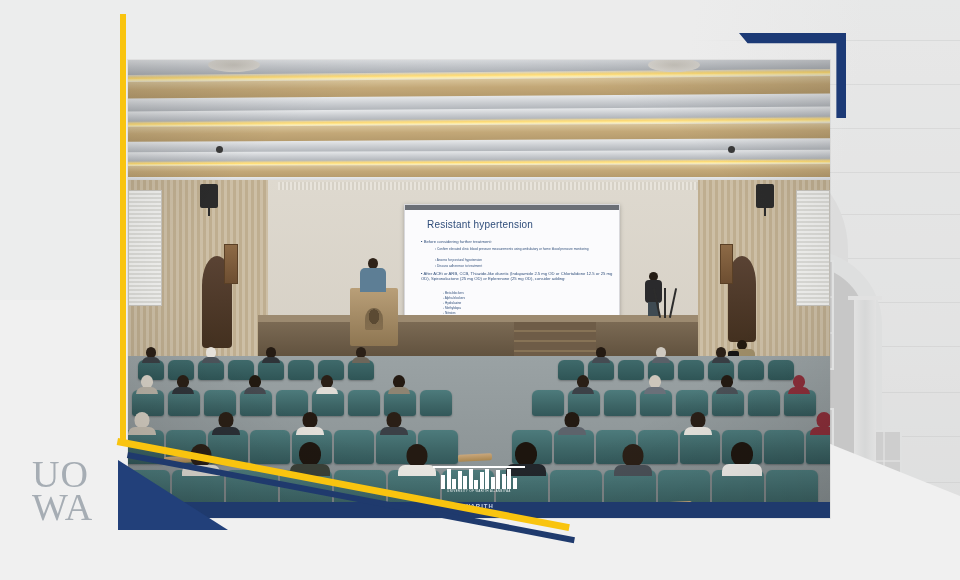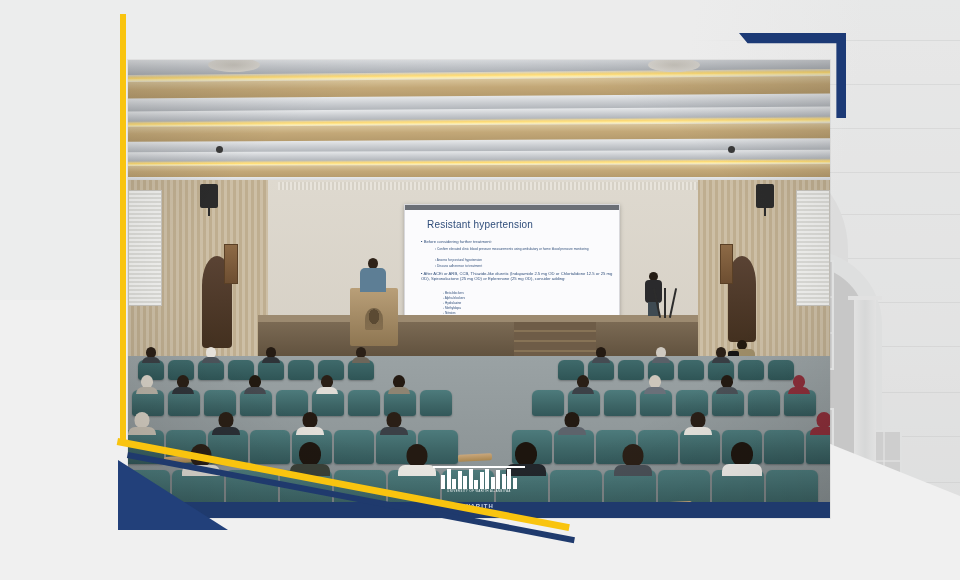--- a/index.html
+++ b/index.html
@@ -713,14 +713,18 @@
       <div class="bbtext">WARITH</div>
     </div>
   </div>
 
   <div class="yellow-vert"></div>
   <div class="yellow-diag"></div>
   <div class="navy-diag"></div>
   <div class="navy-tri"></div>
   <div class="navy-bracket"></div>
 
+  <div class="uowa">
+    <span class="l">UO</span>
+    <span class="l">WA</span>
+  </div>
 
 </div>
 
 </body></html>

